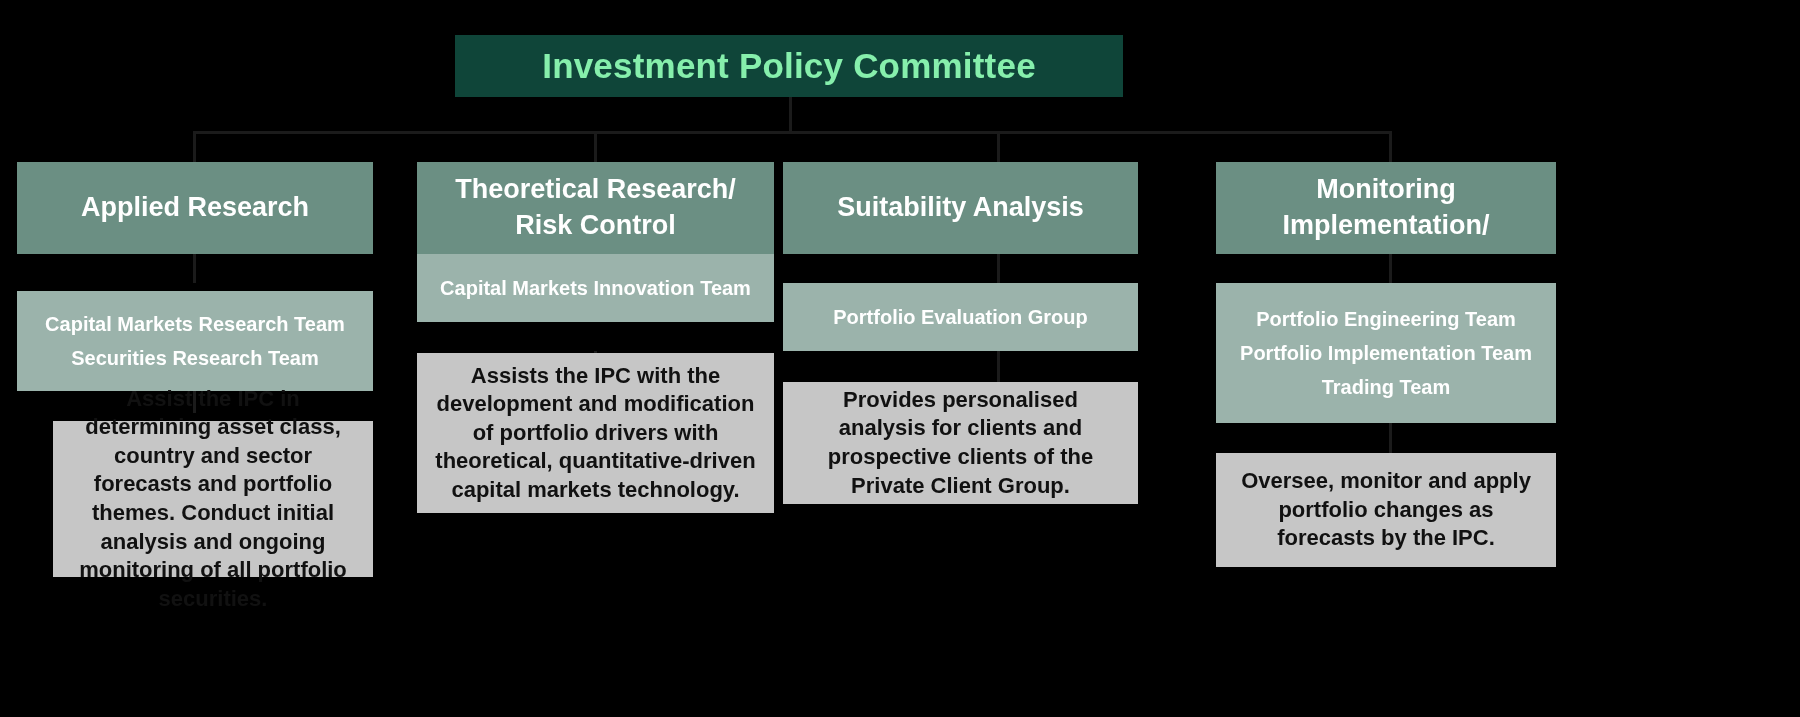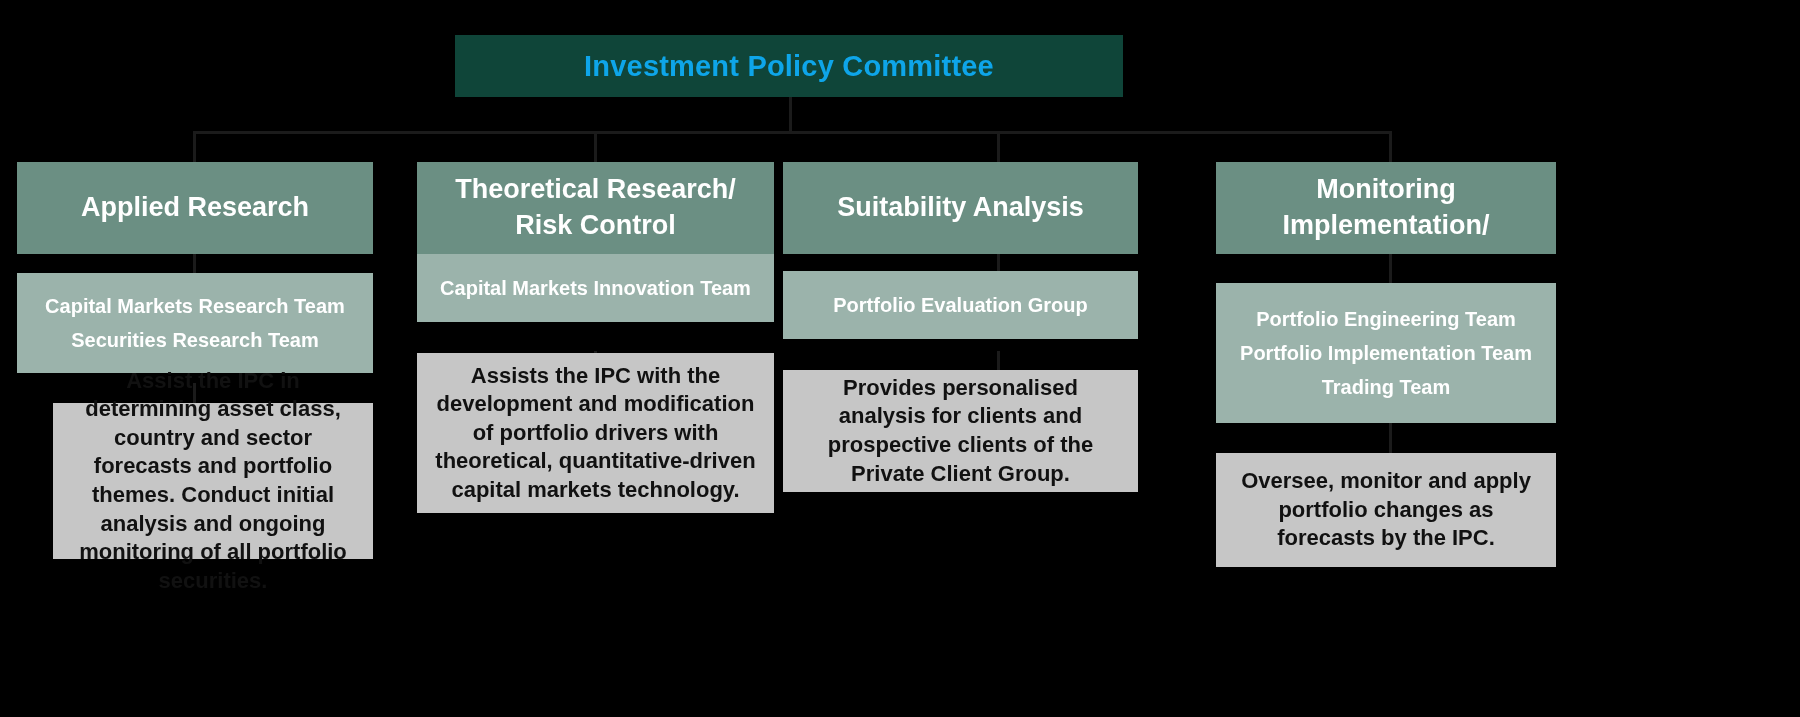--- a/index.html
+++ b/index.html
@@ -22,22 +22,22 @@
 
   
   .root-node {
     position:absolute;
     left:455px; top:35px;
     width:668px; height:62px;
     background:#0F4539;
     display:flex; align-items:center; justify-content:center;
   }
   .root-node .root-title {
-    color:#0ea5e9;
-    font-size:29px;
+    color:#86efac;
+    font-size:35px;
     font-weight:bold;
     letter-spacing:0.2px;
     white-space:nowrap;
   }
 
   
   .column { position:absolute; top:162px; }
 
   .col-header {
     background:#6B8F83;
@@ -70,29 +70,29 @@
     font-size:22px;
     font-weight:bold;
     display:flex; align-items:center; justify-content:center;
     text-align:center;
     line-height:1.30;
     padding:12px 14px;
   }
 
   
   #col-0 { left:17px;   width:356px; }
-  #col-0 .col-teams { margin-top:19px; height:100px; }
+  #col-0 .col-teams { margin-top:37px; height:100px; }
   #col-0 .col-desc  { margin-top:30px; height:156px;margin-left:36px; }
 
   #col-1 { left:417px;  width:357px; }
   #col-1 .col-teams { height:68px; }
   #col-1 .col-desc  { margin-top:31px; height:160px; }
 
   #col-2 { left:783px;  width:355px; }
-  #col-2 .col-teams { margin-top:17px; height:68px; }
+  #col-2 .col-teams { margin-top:29px; height:68px; }
   #col-2 .col-desc  { margin-top:31px; height:122px; }
 
   #col-3 { left:1216px; width:340px; }
   #col-3 .col-teams { margin-top:29px; height:140px; }
   #col-3 .col-desc  { margin-top:30px; height:114px; }
 </style>
 </head>
 <body>
 
 <div id="chart">

